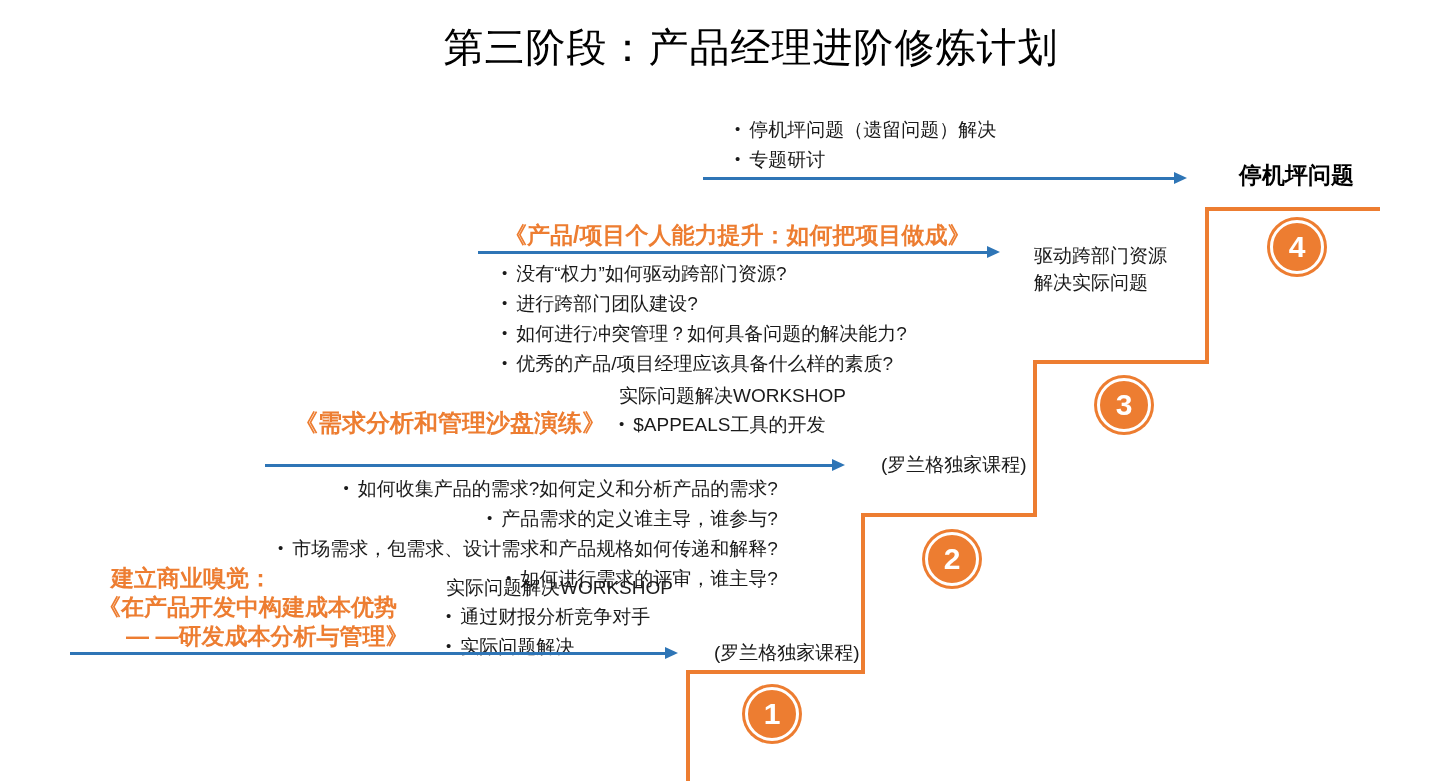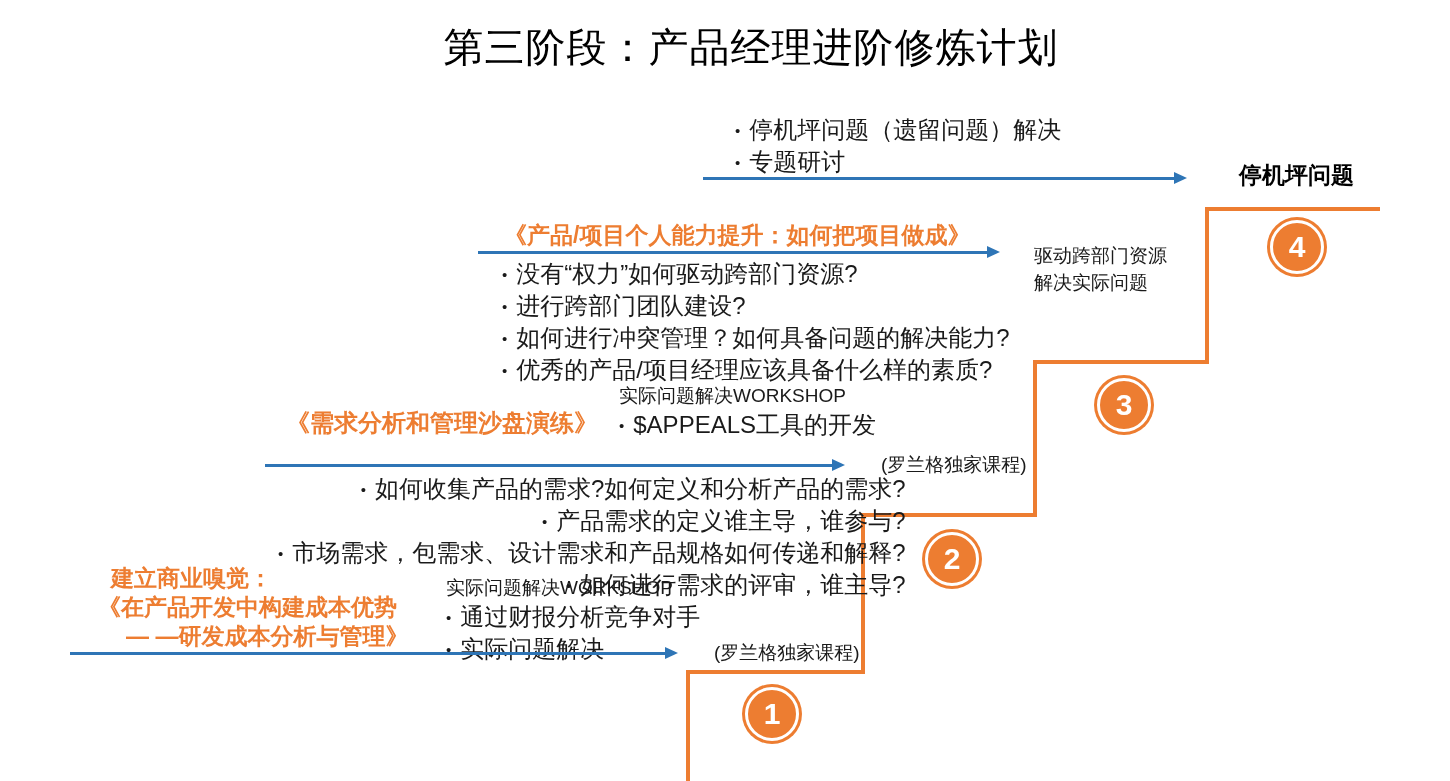--- a/index.html
+++ b/index.html
@@ -18,21 +18,21 @@
     text-align:center;
     font-size:40px; letter-spacing:1px;
     color:#000;
   }
 
   .orange-heading {
     color:#ED7D31; font-weight:bold; font-size:23px; white-space:nowrap;
   }
   .bold-label { font-weight:bold; font-size:23px; color:#000; white-space:nowrap; }
 
-  ul.bullets { list-style:none; margin:0; padding:0; font-size:24px; color:#1a1a1a; }
+  ul.bullets { list-style:none; margin:0; padding:0; font-size:19px; color:#1a1a1a; }
   ul.bullets li { line-height:29px; white-space:nowrap; }
   ul.bullets li::before { content:"•"; margin-right:9px; font-size:15px; position:relative; top:-2px; }
 
   .workshop { font-size:19px; color:#1a1a1a; line-height:28px; }
   .workshop .ws-title { white-space:nowrap; }
 
   .note-text { font-size:19px; color:#1a1a1a; white-space:nowrap; }
 
   .outcome { font-size:19px; color:#1a1a1a; line-height:27px; text-align:left; white-space:nowrap; }
 
@@ -87,21 +87,21 @@
     <li>优秀的产品/项目经理应该具备什么样的素质?</li>
   </ul>
   <div class="abs outcome" style="left:1008px; top:242px; width:186px;">
     <div>驱动跨部门资源</div>
     <div>解决实际问题</div>
   </div>
   <div class="step-circle" style="left:1097px; top:378px;">
     <span>3</span>
   </div>
 
-  <div class="abs orange-heading" style="left:260px; top:407px; font-size:24px;">《需求分析和管理沙盘演练》</div>
+  <div class="abs orange-heading" style="left:268px; top:407px; font-size:24px;">《需求分析和管理沙盘演练》</div>
   <div class="abs workshop" style="left:593px; top:382px;">
     <div class="ws-title">实际问题解决WORKSHOP</div>
     <ul class="bullets" style="line-height:28px;">
       <li>$APPEALS工具的开发</li>
     </ul>
   </div>
   <div class="arrow" style="left:265px; top:464px; width:567px;"></div>
   <div class="abs note-text" style="left:855px; top:452px;">(罗兰格独家课程)</div>
   <ul class="bullets abs" style="left:278px; top:474px;text-align:right;">
     <li>如何收集产品的需求?如何定义和分析产品的需求?</li>

